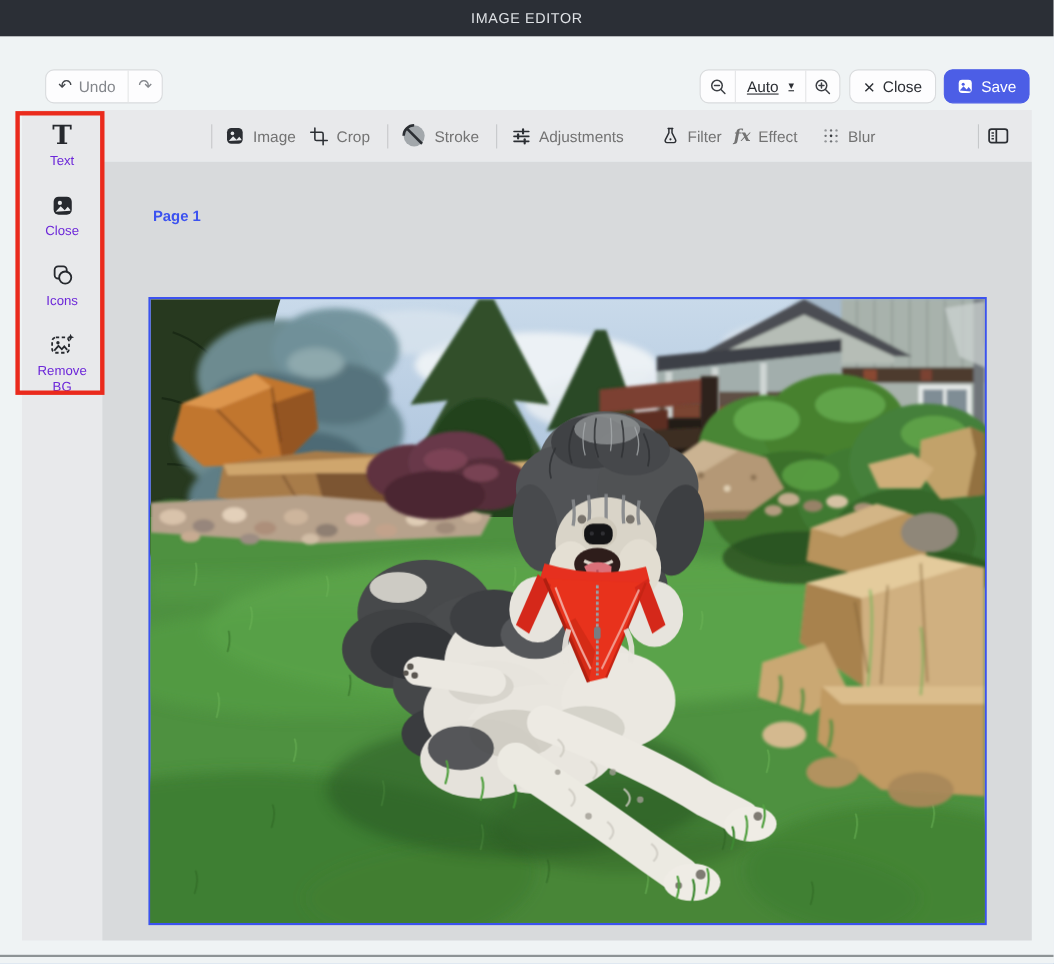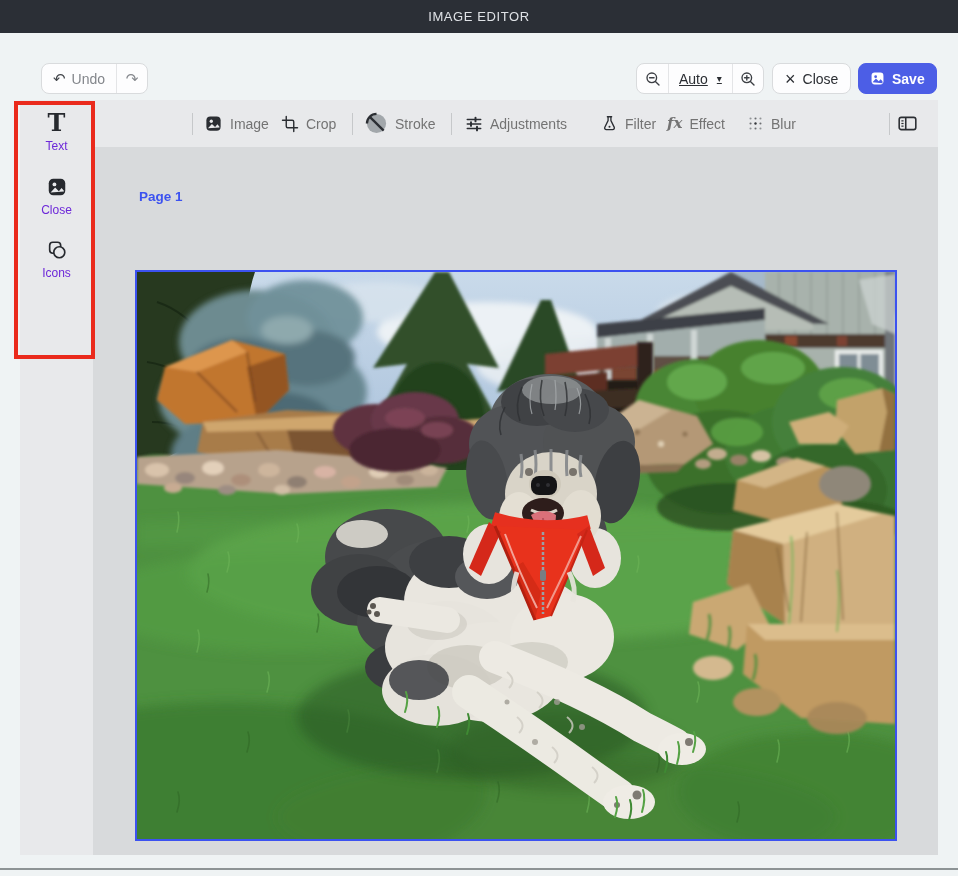--- a/index.html
+++ b/index.html
@@ -28,21 +28,21 @@
   .zoom-group{position:absolute;left:636px;top:63px;}
   .zoom-seg{height:100%;display:flex;align-items:center;justify-content:center;text-decoration:underline;}
   .zoom-out-seg,.zoom-in-seg{width:31px;}
   .zoom-in-seg{border-left:1px solid #e4e5e7;}
   .zoom-auto-seg{border-left:1px solid #e4e5e7;padding:0 10px;gap:9px;font-size:14px;color:#2b2e33;}
   .caret{font-size:10px;color:#2b2e33;}
 
   .close-btn{position:absolute;left:772px;top:63px;padding:0 12px;gap:7px;}
   .close-btn .x{font-size:18px;line-height:1;color:#2b2e33;}
   .save-btn{position:absolute;left:858px;top:63px;padding:0 11px;gap:7px;background:var(--accent_blue,#4c5ee6);
-    border:1px solid var(--accent_blue,#4c5ee6);color:#fff;font-weight:700;}
+    border:1px solid var(--accent_blue,#4c5ee6);color:#fff;font-weight:400;}
 
   .icon-svg{display:block;}
 
   
   .editor{position:absolute;left:20px;top:100px;width:918px;height:755px;}
   .sidebar{position:absolute;left:0;top:0;width:73px;height:755px;background:var(--panel_bg,#e8e9eb);}
   .side-item{position:absolute;left:0;width:73px;display:flex;flex-direction:column;align-items:center;gap:5px;color:#26292e;}
   .side-item .lbl{font-size:12px;color:#6d28d9;text-align:center;line-height:1.18;}
   .t-glyph{font-family:"DejaVu Serif","Liberation Serif",serif;font-size:24px;font-weight:700;line-height:22px;}
 
@@ -130,20 +130,29 @@
             <path d="M5 18 l5-5.5 4 4 3-3.5 2.5 3 v1 z" fill="#e8e9eb"></path>
           </svg>
         <span class="lbl">Close</span>
       </div>
       <div class="side-item" style="top:139px">
         <svg class="icon-svg" width="22" height="22" viewBox="0 0 24 24">
             <rect x="4" y="3.5" width="12" height="12" rx="3.5" fill="none" stroke="#26292e" stroke-width="1.8"></rect>
             <circle cx="14.5" cy="14.5" r="6" fill="#e8e9eb" stroke="#26292e" stroke-width="1.8"></circle>
           </svg>
         <span class="lbl">Icons</span>
+      </div>
+      <div class="side-item" style="top:202px">
+        <svg class="icon-svg" width="23" height="23" viewBox="0 0 24 24">
+            <rect x="2.5" y="5" width="16" height="14.5" rx="3.5" fill="none" stroke="#26292e" stroke-width="1.7" stroke-dasharray="3.2 2.4"></rect>
+            <circle cx="8" cy="10" r="1.6" fill="#26292e"></circle>
+            <path d="M4.5 17.5 l4-4.5 3.2 3.2 2.3-2.7 2.8 3.3" fill="none" stroke="#26292e" stroke-width="1.7"></path>
+            <path d="M20 1.5 l1 2.3 2.3 1 -2.3 1 -1 2.3 -1-2.3 -2.3-1 2.3-1 z" fill="#26292e"></path>
+          </svg>
+        <span class="lbl"><span>Remove</span><br><span>BG</span></span>
       </div>
     </div>
 
     <div class="tools-bar">
       <div class="vdiv" style="left:99px"></div>
 
       <div class="tool-item" style="left:111px">
         <svg class="icon-svg" width="19" height="19" viewBox="0 0 24 24">
             <rect x="3" y="3" width="18" height="18" rx="5" fill="#2b2e33"></rect>
             <circle cx="9.2" cy="9.2" r="2.1" fill="#e8e9eb"></circle>

